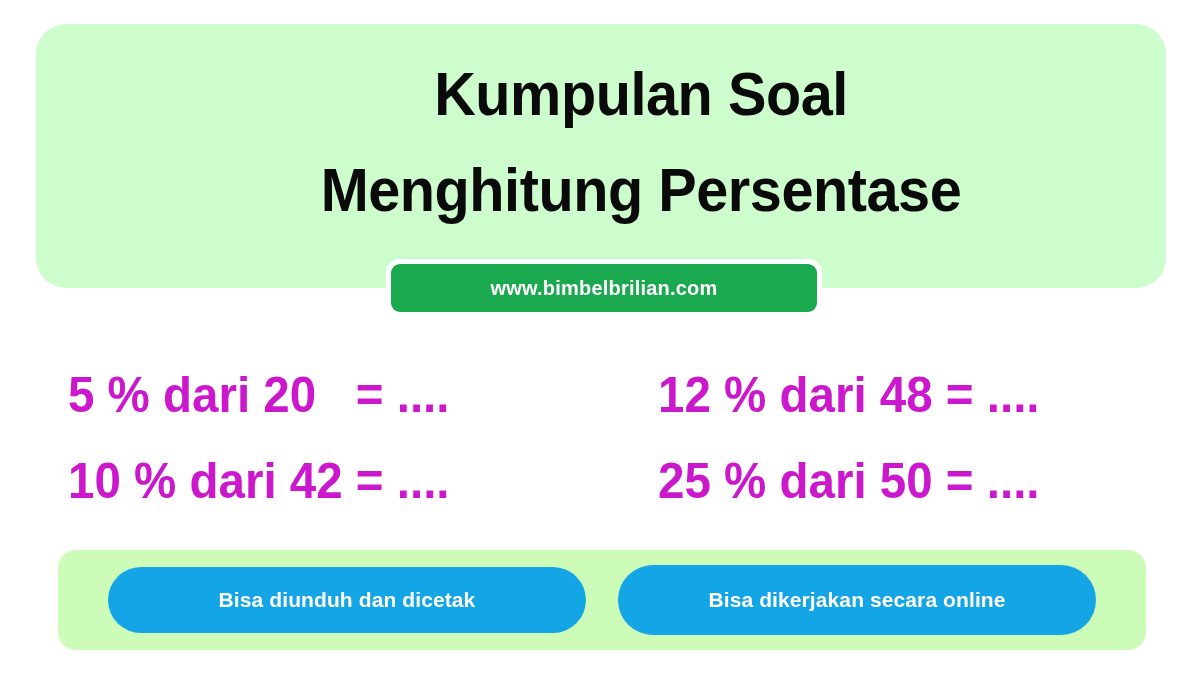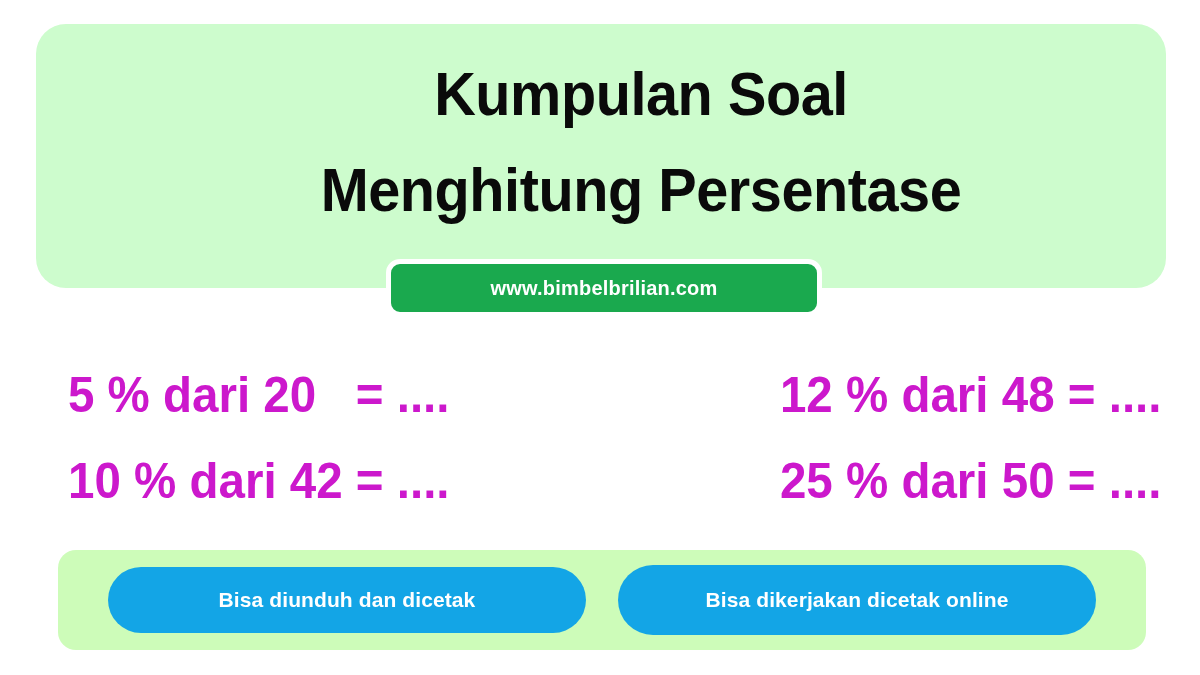--- a/index.html
+++ b/index.html
@@ -81,21 +81,21 @@
     left: 8px;
     top: 352px;
     width: 1200px;
     height: 165px;
   }
   .q-col {
     position: absolute;
     top: 0;
   }
   .q-col.left  { left: 60px;  width: 540px; }
-  .q-col.right { left: 650px; width: 530px; text-align: right; }
+  .q-col.right { left: 650px; width: 530px; }
 
   .q-line {
     display: block;
     color: #cc18cc;
     font-family: "Liberation Sans Narrow", "Liberation Sans", sans-serif;
     font-weight: bold;
     font-size: 50px;
     line-height: 86px;
     white-space: pre;
     transform: scaleX(0.95);
@@ -167,17 +167,17 @@
     </div>
     <div class="q-col right">
       <span class="q-line">12 % dari 48 = ....</span>
       <span class="q-line">25 % dari 50 = ....</span>
     </div>
   </div>
 
   <div class="footer-panel">
     <div class="cta-row">
       <button class="cta-button primary">Bisa diunduh dan dicetak</button>
-      <button class="cta-button secondary">Bisa dikerjakan dicetak online</button>
+      <button class="cta-button secondary">Bisa dikerjakan secara online</button>
     </div>
   </div>
 
 </div>
 
 </body></html>

